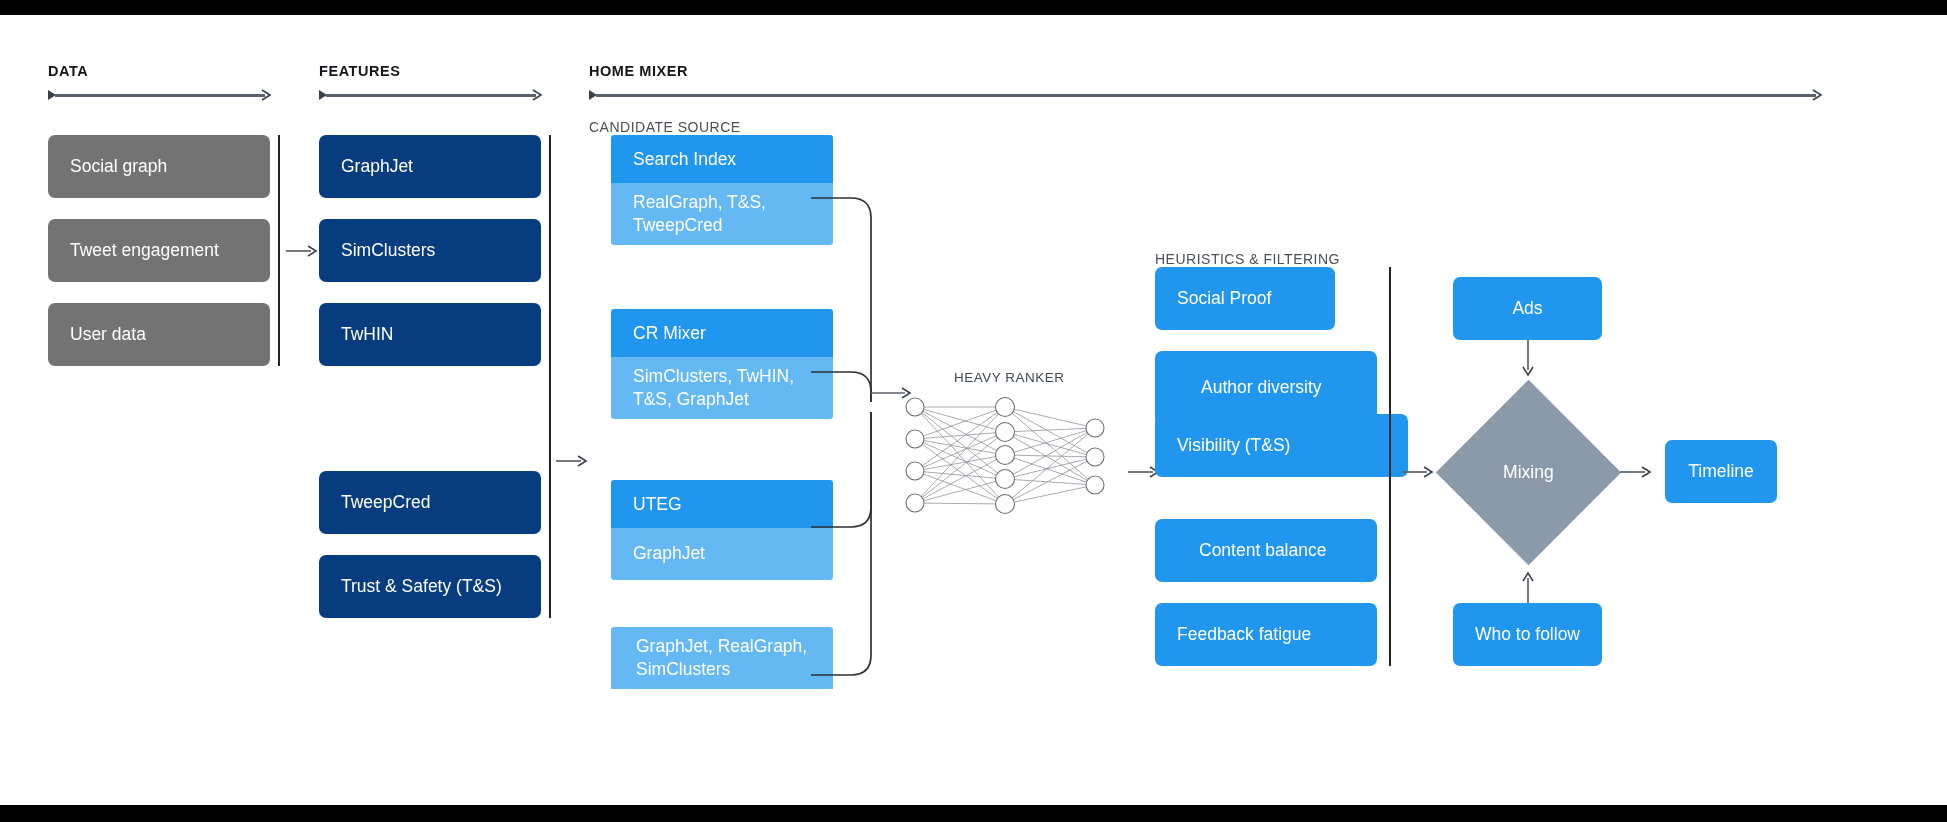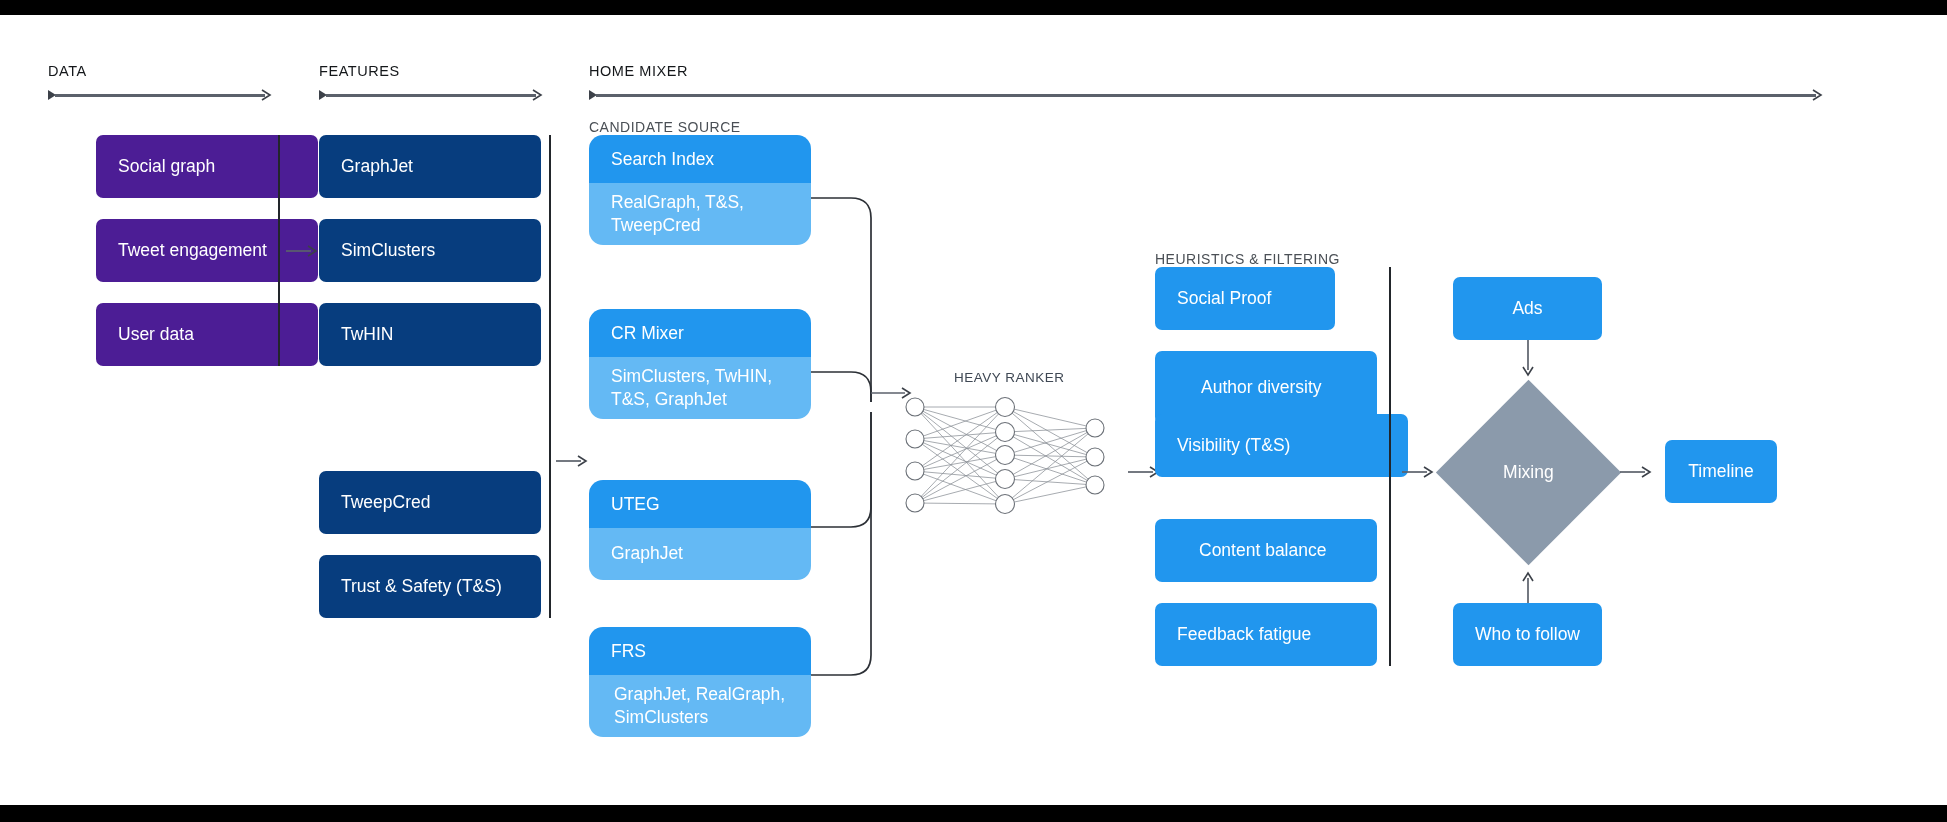--- a/index.html
+++ b/index.html
@@ -4,44 +4,44 @@
 <style>
   html,body{margin:0;padding:0;background:#000;}
   body{font-family:"Liberation Sans", sans-serif;}
   #stage{
     position:relative;width:1947px;height:822px;background:#000;overflow:hidden;
   }
   #canvas{
     position:absolute;left:0;top:15px;width:1947px;height:790px;background:#ffffff;
   }
   .sec-title{
-    position:absolute;font-size:14.5px;font-weight:normal;color:#14171a;
+    position:absolute;font-size:14.5px;font-weight:bold;color:#14171a;
     letter-spacing:0.55px;white-space:nowrap;
   }
   .sub-title{
     position:absolute;font-size:14px;font-weight:400;color:#4a4f55;
     letter-spacing:0.5px;white-space:nowrap;
   }
   .axis{position:absolute;height:12px;}
   .axis .bar{position:absolute;left:7px;top:5px;height:2.5px;background:#5b616b;}
   .axis .tri{
     position:absolute;left:0;top:1px;width:0;height:0;
     border-top:5px solid transparent;border-bottom:5px solid transparent;
     border-left:8px solid #3c4149;
   }
   .axis .head{position:absolute;top:0px;width:12px;height:12px;}
   .box{
     position:absolute;border-radius:7px;display:flex;align-items:center;
     color:#fff;box-sizing:border-box;padding:0 22px;font-size:17.5px;
   }
-  .box.data{background:#4c1d95;margin-left:48px;}
+  .box.data{background:#737373;}
   .box.feat{background:#073D7E;}
   .box.heur{background:#2196EE;}
   .box.right{background:#2196EE;justify-content:center;padding:0;}
-  .csrc{position:absolute;border-radius:14px;overflow:hidden;}
+  .csrc{position:absolute;border-radius:3px;overflow:hidden;margin-left:22px;}
   .csrc .top{
     background:#2196EE;color:#fff;font-size:17.5px;display:flex;align-items:center;
     padding:0 22px;box-sizing:border-box;width:100%;
   }
   .csrc .bot{
     background:#64B9F4;color:#fff;font-size:17.5px;display:flex;align-items:center;
     padding:0 22px;box-sizing:border-box;width:100%;line-height:1.32;
   }
   .divider{position:absolute;width:1.6px;background:#22262b;}
   .conn{position:absolute;left:0;top:0;pointer-events:none;}
@@ -140,21 +140,20 @@
     <div class="bot" style="height:62px;white-space:pre-line;">SimClusters, TwHIN,
 T&amp;S, GraphJet</div>
   </div>
 
   <div class="csrc" style="left:589px;top:465px;width:222px;height:100px;">
     <div class="top" style="height:48px;">UTEG</div>
     <div class="bot" style="height:52px;white-space:pre-line;">GraphJet</div>
   </div>
 
   <div class="csrc" style="left:589px;top:612px;width:222px;height:110px;">
-    <div class="top" style="height:48px;">FRS</div>
     <div class="bot" style="height:62px;white-space:pre-line;padding-left:25px;">GraphJet, RealGraph,
 SimClusters</div>
   </div>
 
   <svg class="conn" style="left:805px;top:150px;width:120px;height:530px;" viewBox="0 0 120 530">
     <g fill="none" stroke="#2c3036" stroke-width="1.7">
       <path d="M6 33 H46 Q66 33 66 53 V237"></path>
       <path d="M6 207 H46 Q66 207 66 227 V237"></path>
       <path d="M6 362 H46 Q66 362 66 342 V247"></path>
       <path d="M6 510 H46 Q66 510 66 490 V247"></path>

